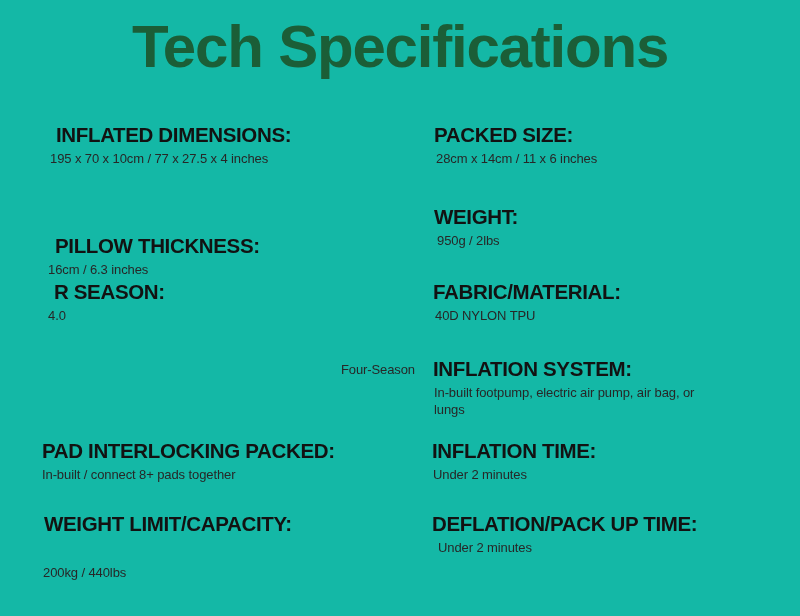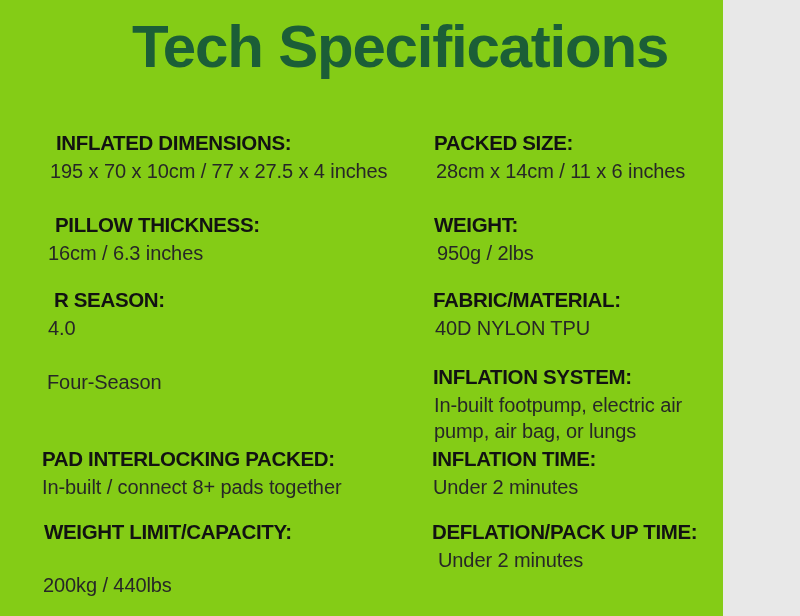--- a/index.html
+++ b/index.html
@@ -10,23 +10,23 @@
   body {
     width: 800px;
     height: 616px;
     background: #e8e8e8;
     font-family: "Liberation Sans", "DejaVu Sans", sans-serif;
     overflow: hidden;
     -webkit-font-smoothing: antialiased;
   }
   .sheet {
     position: relative;
-    width: 723px;
+    width: 800px;
     height: 616px;
-    background: #84cc16;
+    background: #14b8a6;
     box-sizing: border-box;
   }
 
   
   .title-wrap {
     position: absolute;
     top: 14px;
     left: 0;
     width: 800px;
     text-align: center;
@@ -46,21 +46,21 @@
   
   .spec-grid {
     position: absolute;
     top: 118px;
     left: 0;
     width: 800px;
     height: 490px;
   }
   .spec-col {
     position: absolute;
-    top: 8px;
+    top: 0;
     width: 385px;
     height: 490px;
   }
   .col-left  { left: 30px; }
   .col-right { left: 420px; }
 
   .spec-row {
     position: absolute;
     width: 385px;
     box-sizing: border-box;
@@ -71,21 +71,21 @@
     font-size: 20.5px;
     font-weight: 700;
     letter-spacing: -0.35px;
     line-height: 1.12;
     color: #121212;
     white-space: nowrap;
   }
   .spec-value {
     margin: 4px 0 0 0;
     font-family: "Liberation Sans", "DejaVu Sans", sans-serif;
-    font-size: 20px;
+    font-size: 13px;
     font-weight: 400;
     letter-spacing: -0.1px;
     line-height: 1.28;
     color: #272727;
   }
   .spec-value.wrap {
     white-space: normal;
     max-width: 270px;
   }
 
@@ -93,26 +93,26 @@
   .r1 { top:   6px; }
   .r2 { top:  88px; }
   .r3 { top: 163px; }
   .r4 { top: 240px; }
   .r5 { top: 322px; }
   .r6 { top: 395px; }
 
   
   .col-left  .r1 .spec-label { padding-left: 26px; }
   .col-left  .r1 .spec-value { padding-left: 20px; }
-  .col-left  .r2 .spec-label { padding-left: 25px; }
+  .col-left  .r2 .spec-label { padding-left: 25px; margin-top: 29px; }
   .col-left  .r2 .spec-value { padding-left: 18px; }
   .col-left  .r3 .spec-label { padding-left: 24px; }
   .col-left  .r3 .spec-value { padding-left: 18px; }
   .col-left  .r4 .spec-label { padding-left: 22px; }
-  .col-left  .r4 .spec-value { padding-left: 17px; }
+  .col-left  .r4 .spec-value { padding-left: 17px; text-align: right; }
   .col-left  .r5 .spec-label { padding-left: 12px; }
   .col-left  .r5 .spec-value { padding-left: 12px; }
   .col-left  .r6 .spec-label { padding-left: 14px; }
   .col-left  .r6 .spec-value { padding-left: 13px; margin-top: 29px; }
 
   .col-right .r1 .spec-label { padding-left: 14px; }
   .col-right .r1 .spec-value { padding-left: 16px; }
   .col-right .r2 .spec-label { padding-left: 14px; }
   .col-right .r2 .spec-value { padding-left: 17px; }
   .col-right .r3 .spec-label { padding-left: 13px; }

